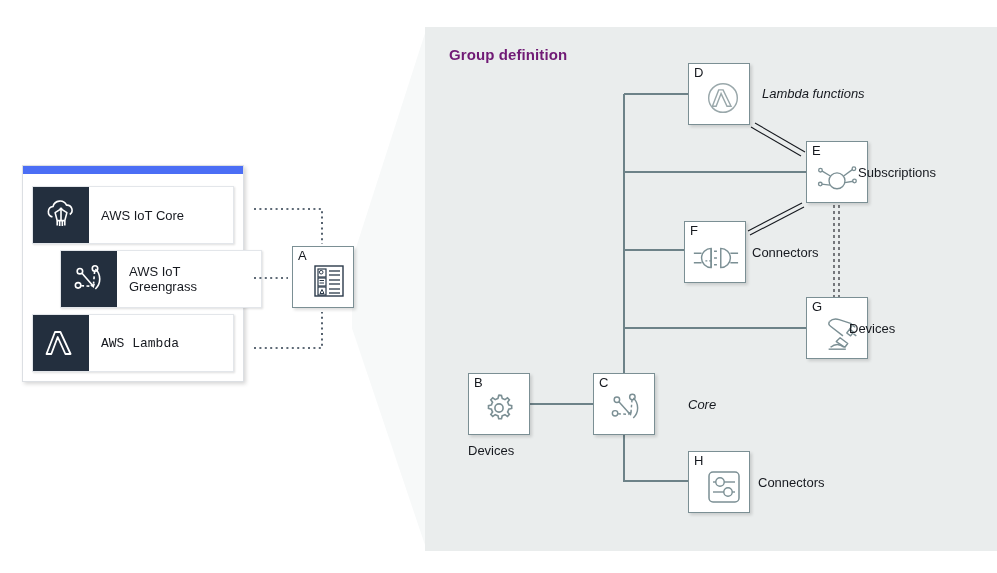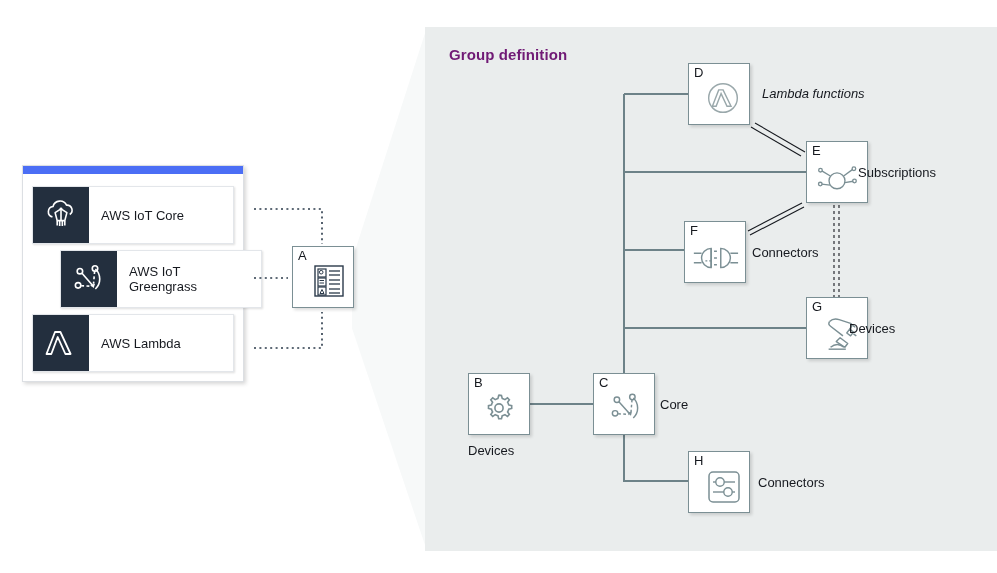--- a/index.html
+++ b/index.html
@@ -59,21 +59,21 @@
     left: 9px;
     width: 200px; height: 56px;
     background: #ffffff;
     border: 1px solid #e3e6ea;
     box-shadow: 1px 1px 2px rgba(0,0,0,0.13);
     display: flex;
     align-items: center;
   }
   .svc-row.r1 { top: 20px; }
   .svc-row.r2 { top: 84px; margin-left: 28px; }
-  .svc-row.r3 { top: 148px; }
+  .svc-row.r3 { top: 148px; font-family: Liberation Mono, monospace; }
   .svc-icon {
     width: 56px; height: 56px;
     flex: 0 0 56px;
     background: #232f3e;
     display: flex;
     align-items: center;
     justify-content: center;
   }
   .svc-label {
     padding-left: 12px;
@@ -210,21 +210,21 @@
         <circle cx="10" cy="29" r="3"></circle>
         <path d="M14.2 16.2 L26 29.4"></path>
         <path d="M13.4 29.4 L25.5 30.2" stroke-dasharray="3 2.6"></path>
         <path d="M29 11 L29 11"></path>
         <path d="M28.6 13.9 L27.5 27.5" stroke-dasharray="3 2.6"></path>
       </g>
       <path d="M27.4 31.6 L23.5 28.4 L28.6 27 Z" fill="#7b8f94"></path>
     </svg>
   </span>
 </div>
-<div class="nlabel" style="left:660px; top:397px;">Core</div>
+<div class="nlabel" style="left:688px; top:397px;font-style:italic;">Core</div>
 
 <div class="node" style="left:688px; top:63px;">
   <span class="key">D</span>
   <span class="glyph">
     <svg width="42" height="42" viewBox="0 0 44 44" style="margin-top:8px;margin-left:8px;">
       <circle cx="22" cy="22" r="15" fill="none" stroke="#9aa8ab" stroke-width="1.5"></circle>
       <path d="M17.5 13.5 h4.6 l8.3 17.2 h-4.2 l-6.2-13.3 -5.2 13.3 h-3.9 z" fill="none" stroke="#9aa8ab" stroke-width="1.5"></path>
     </svg>
   </span>
 </div>

